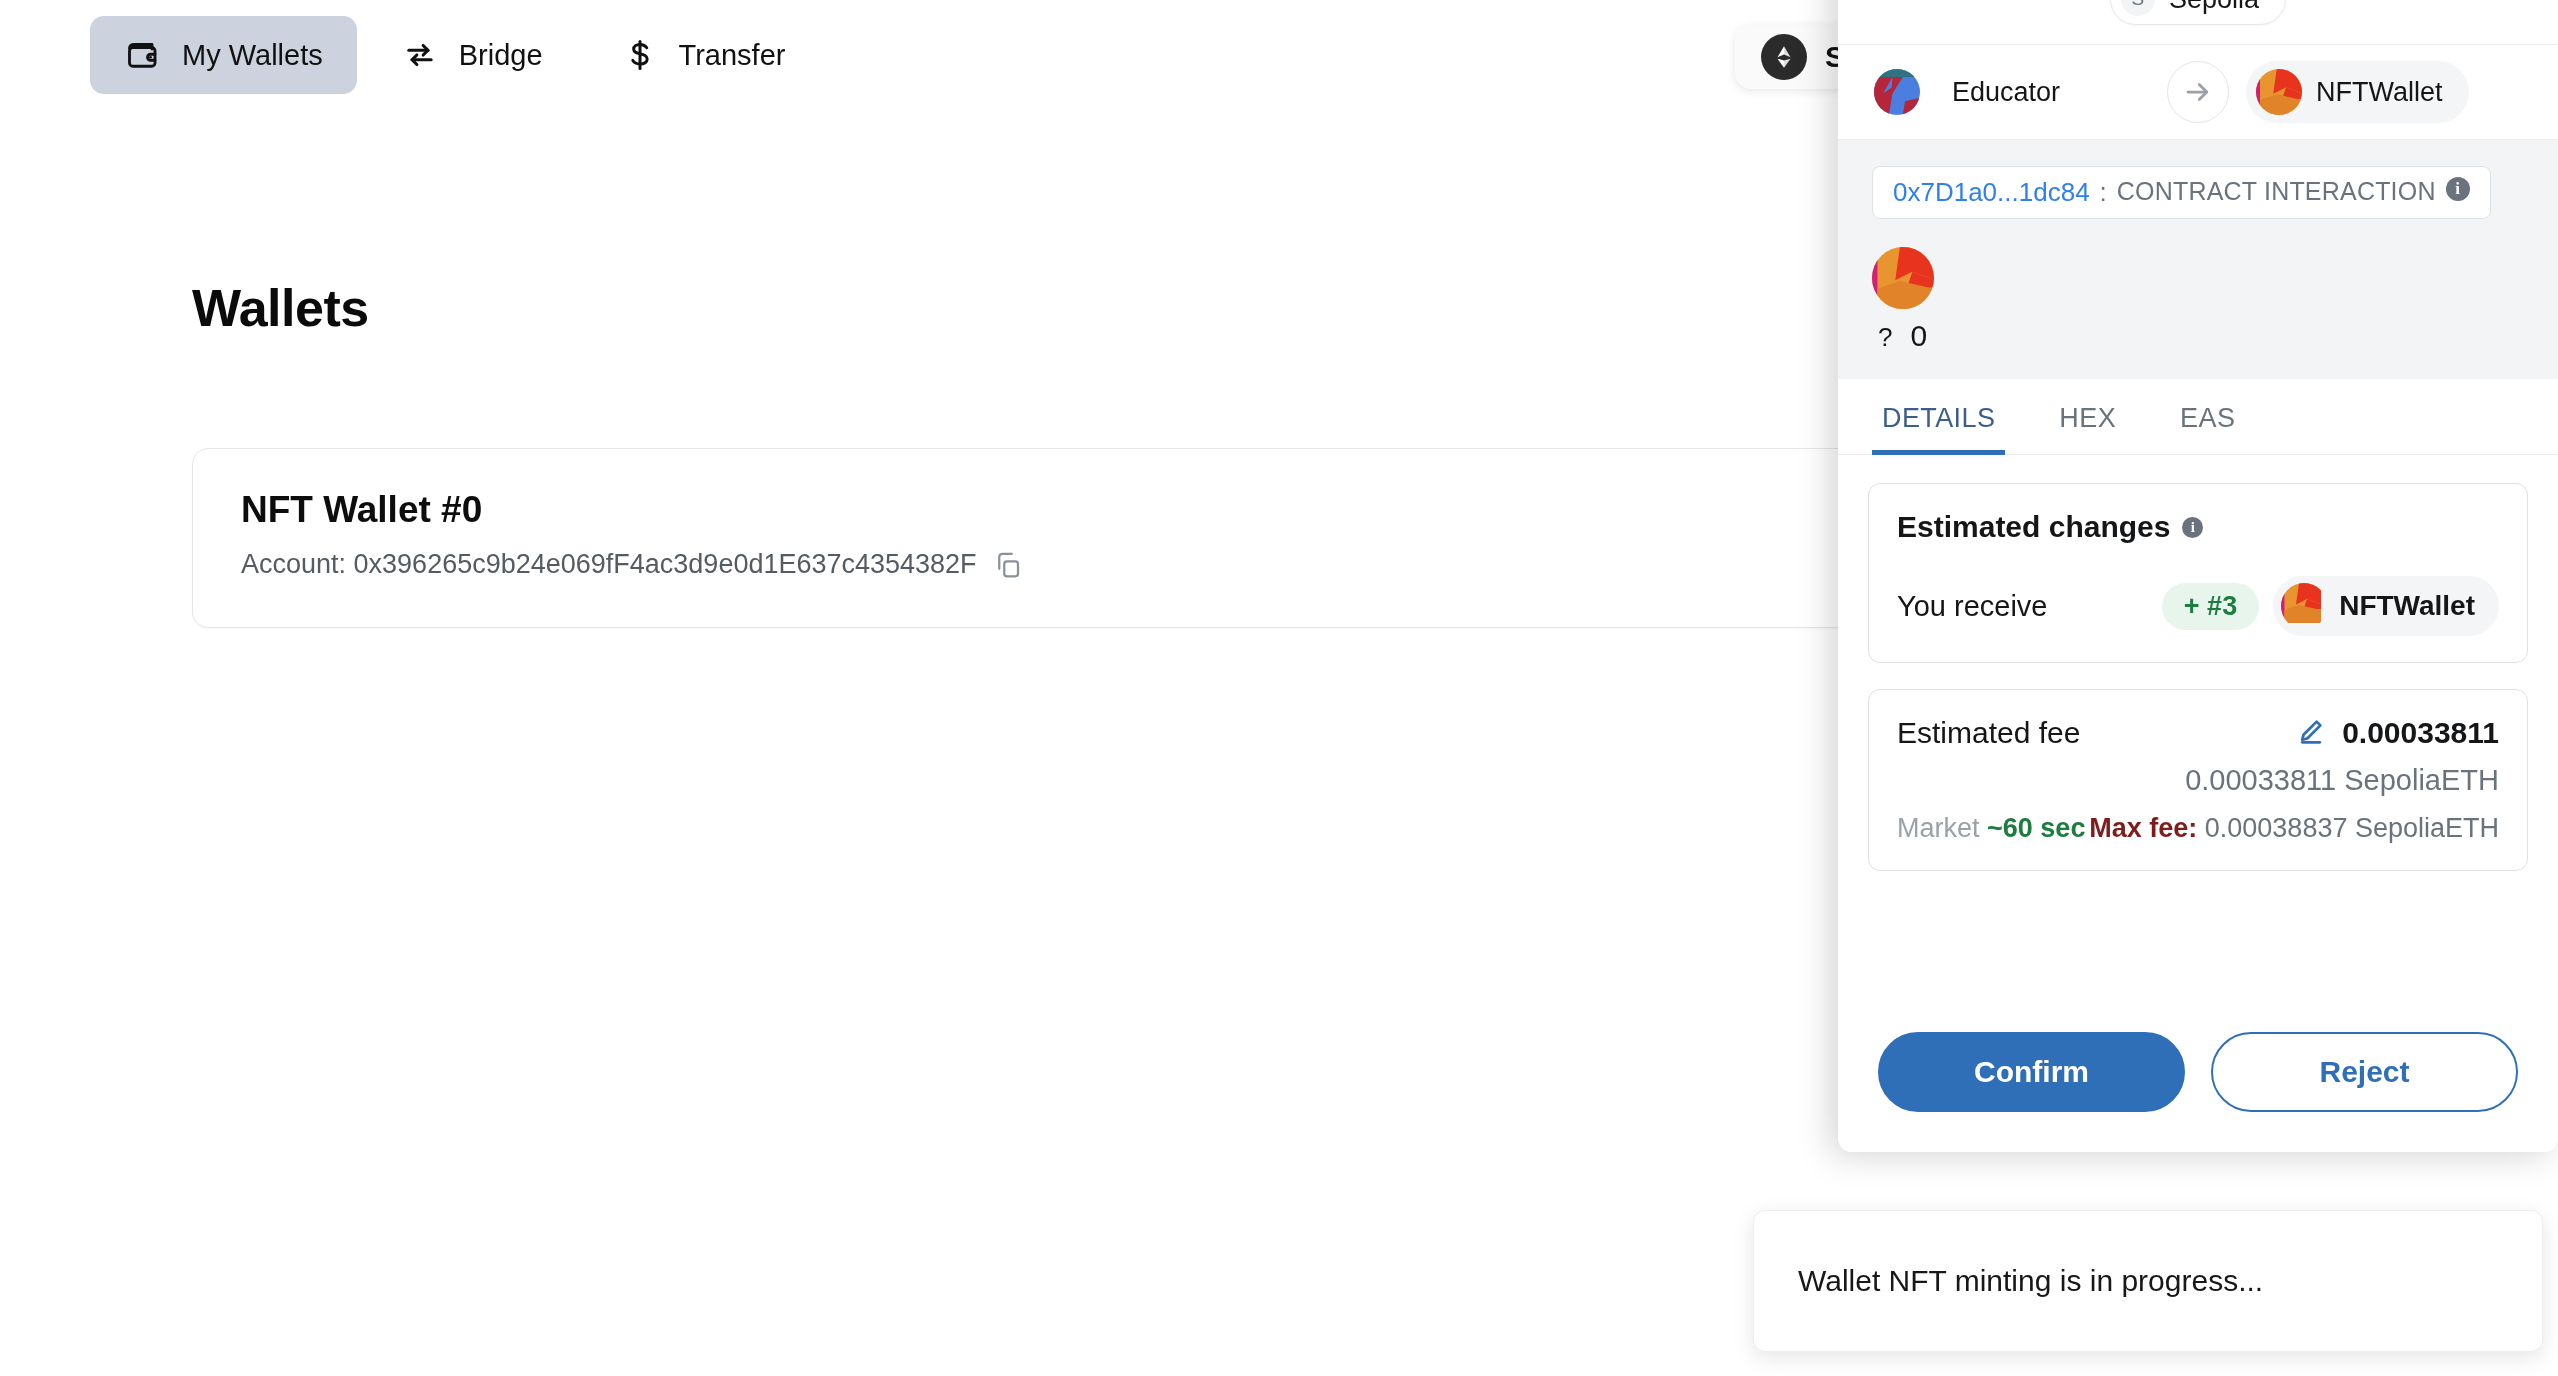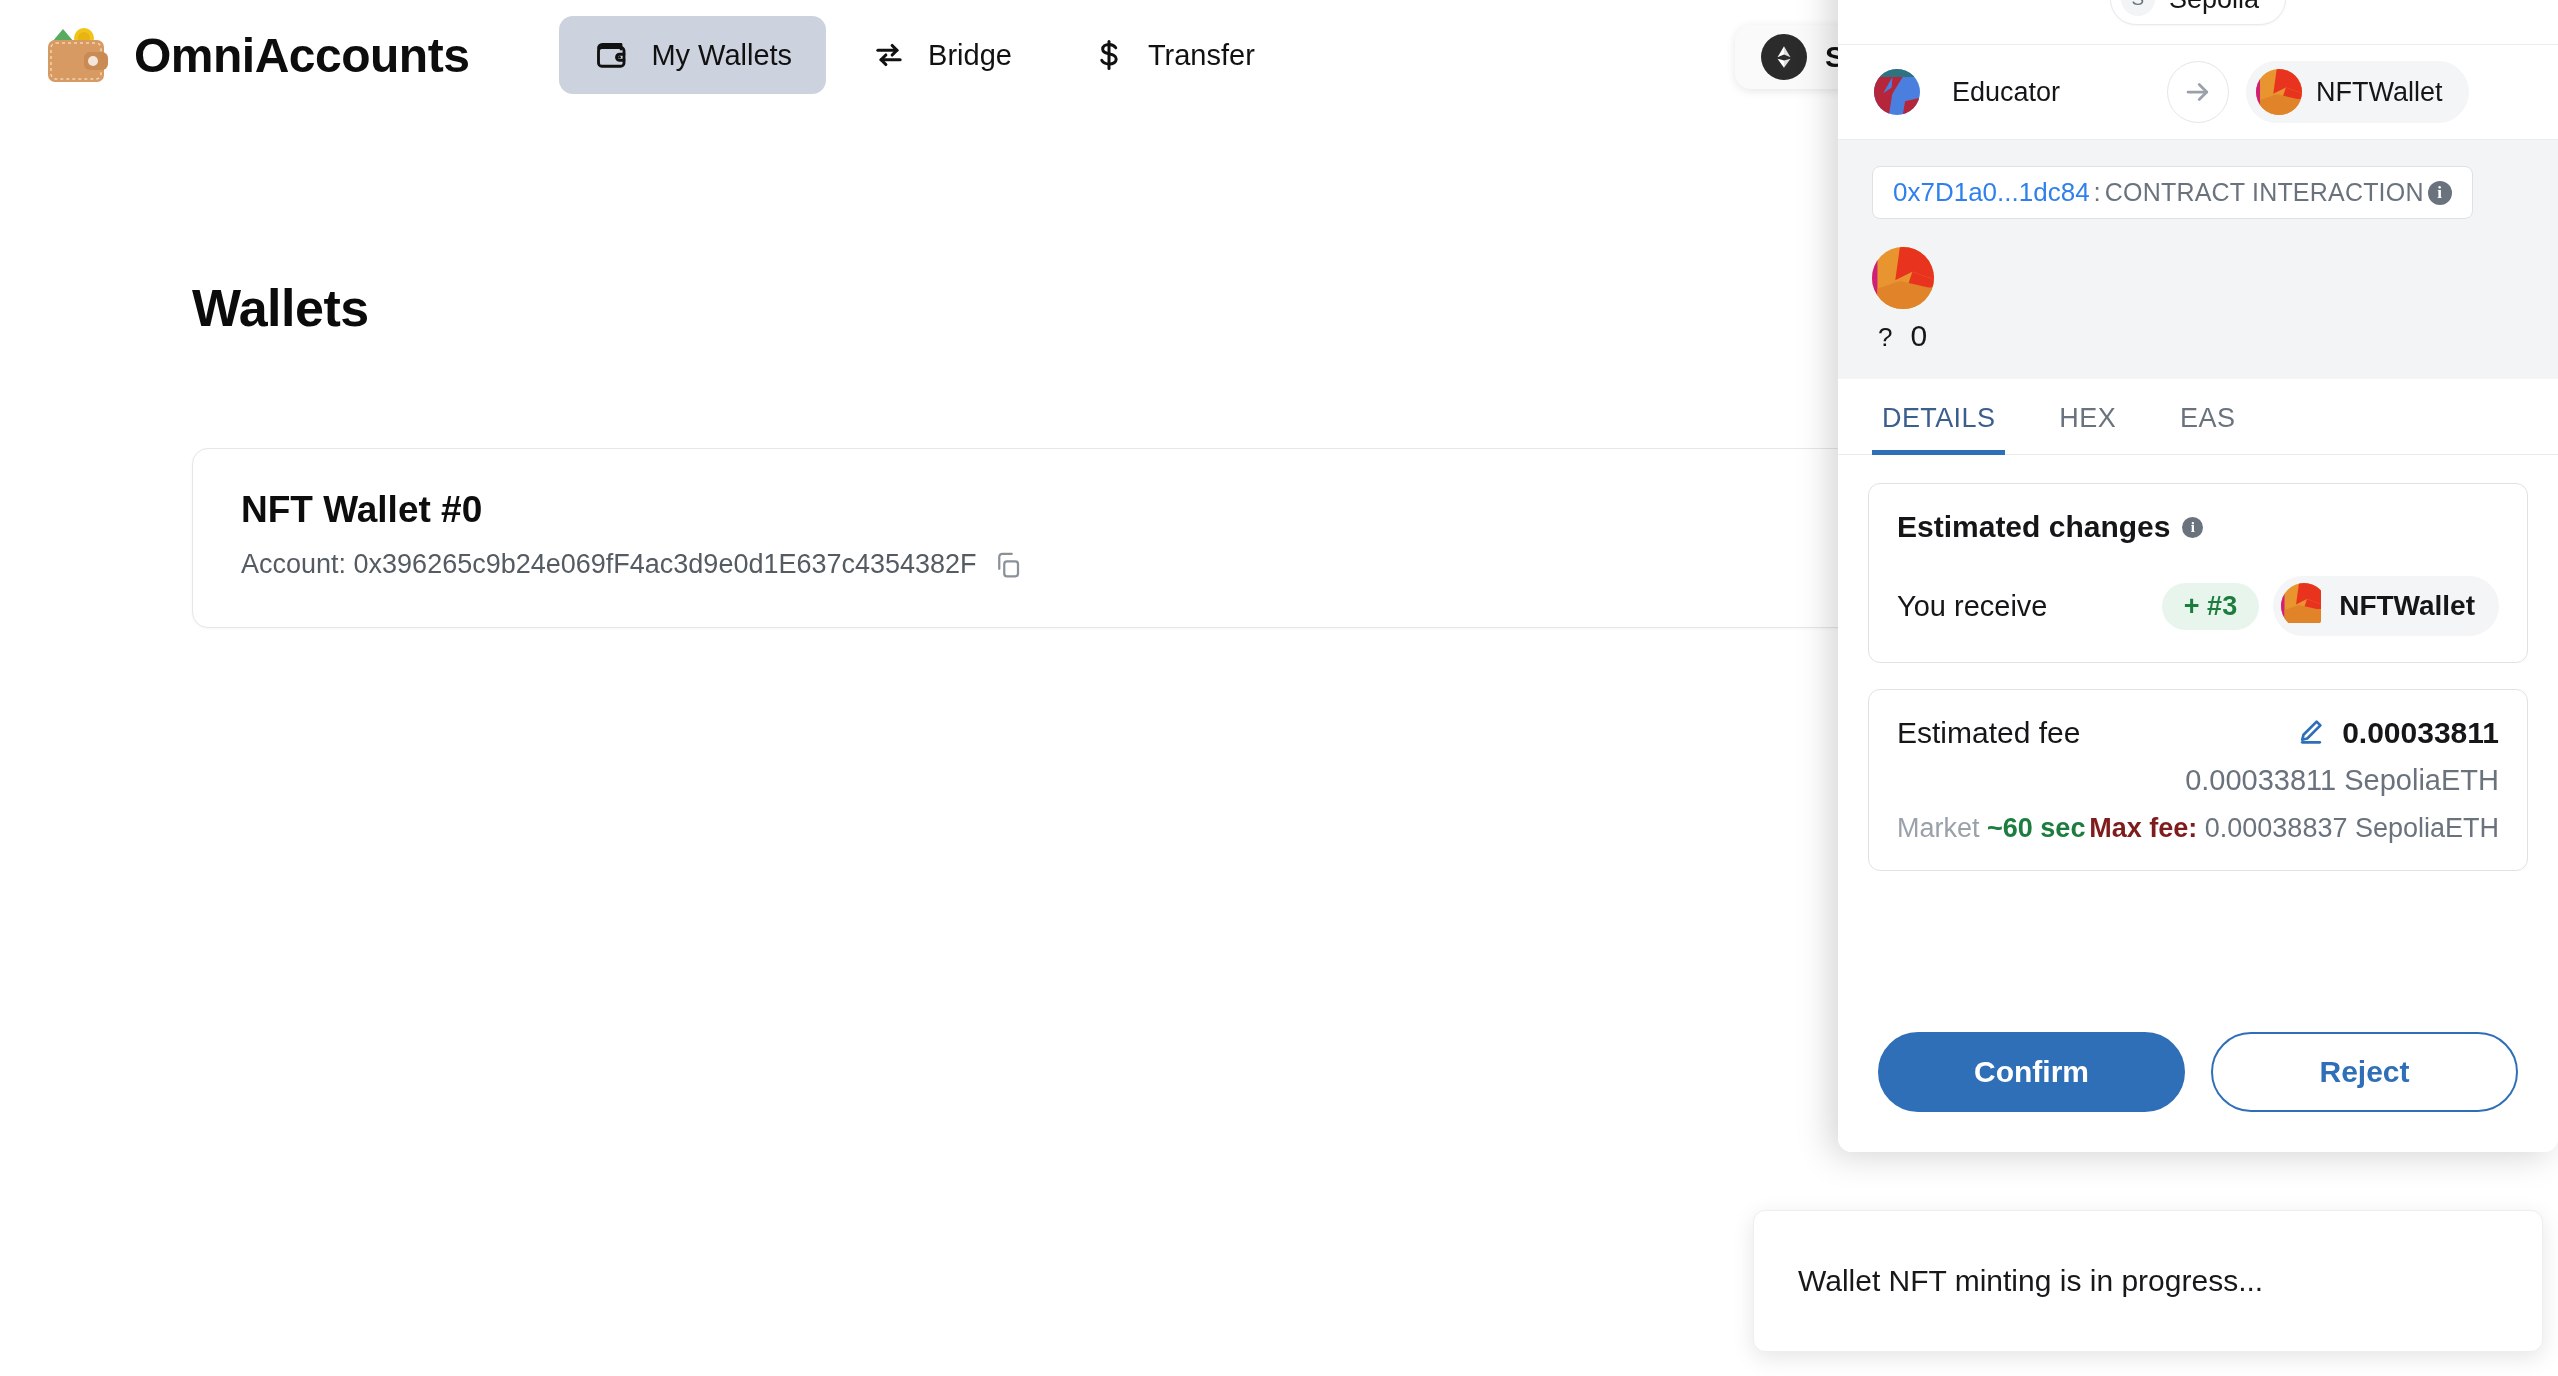--- a/index.html
+++ b/index.html
@@ -126,21 +126,21 @@
     display:flex; align-items:center; gap: 14px;
     background: #f3f5f7; border-radius: 999px; padding: 8px 26px 8px 10px;
   }
   .mm-acct-chip .nm { font-size: 27px; color:#141618; white-space:nowrap; }
 
   .mm-origin {
     background: #f2f4f6; padding: 26px 34px 18px 34px; flex: 0 0 auto;
   }
   .mm-url { font-size: 27px; color: #141618; margin-bottom: 16px; }
   .mm-contract {
-    display: inline-flex; align-items:center; gap: 4px;
+    display: inline-flex; gap: 10px;
     border: 1px solid #dfe2e5; border-radius: 8px; background:#fff;
     padding: 10px 20px; max-width: 100%;
   }
   .mm-contract .addr { color: #2f80ed; font-size: 26px; }
   .mm-contract .sep { color:#6a737d; font-size:26px; }
   .mm-contract .kind { color: #6a737d; font-size: 25px; letter-spacing: 0.2px; white-space: nowrap;}
   .info-dot {
     width: 24px; height:24px; border-radius:50%; background:#6a737d; color:#fff;
     font-size: 17px; font-weight: 700; display:inline-flex; align-items:center; justify-content:center;
     font-family: "Liberation Serif", serif; flex:0 0 auto;
@@ -203,34 +203,20 @@
   }
   .btn-reject { background:#fff; color:#2f6fb8; border: 2px solid #2f6fb8; }
   .btn-confirm { background:#2f6fb8; color:#fff; border: 2px solid #2f6fb8; }
 </style>
 </head>
 <body>
 
 <div id="root">
 
   <div class="app-header">
-    <div class="brand">
-      <span class="brand-logo">
-        <svg width="64" height="62" viewBox="0 0 64 62">
-          <path d="M8 18 L30 18 L19 5 Z" fill="#5aab62"></path>
-          <circle cx="40" cy="14" r="10" fill="#f0c419"></circle>
-          <circle cx="40" cy="14" r="6" fill="#e8b413"></circle>
-          <rect x="4" y="16" width="56" height="42" rx="7" fill="#d79a62"></rect>
-          <rect x="7" y="19" width="50" height="36" rx="5" fill="none" stroke="#f2d3b2" stroke-width="1.5" stroke-dasharray="3 3"></rect>
-          <rect x="40" y="28" width="24" height="18" rx="6" fill="#c98a53"></rect>
-          <circle cx="49" cy="37" r="5" fill="#f3e6d8"></circle>
-        </svg>
-      </span>
-      <span class="brand-title">OmniAccounts</span>
-    </div>
 
     <nav class="nav">
       <div class="nav-item active">
         <span class="nav-icon">
           <svg width="36" height="36" viewBox="0 0 24 24" fill="none" stroke="#111" stroke-width="1.9" stroke-linecap="round" stroke-linejoin="round">
             <path d="M3 7.5A2.5 2.5 0 0 1 5.5 5H18v3"></path>
             <rect x="3" y="7" width="17" height="12.5" rx="2.2"></rect>
             <path d="M20 11.5h-3a2 2 0 0 0 0 4h3"></path>
             <circle cx="17" cy="13.5" r="0.9" fill="#111" stroke="none"></circle>
           </svg>

